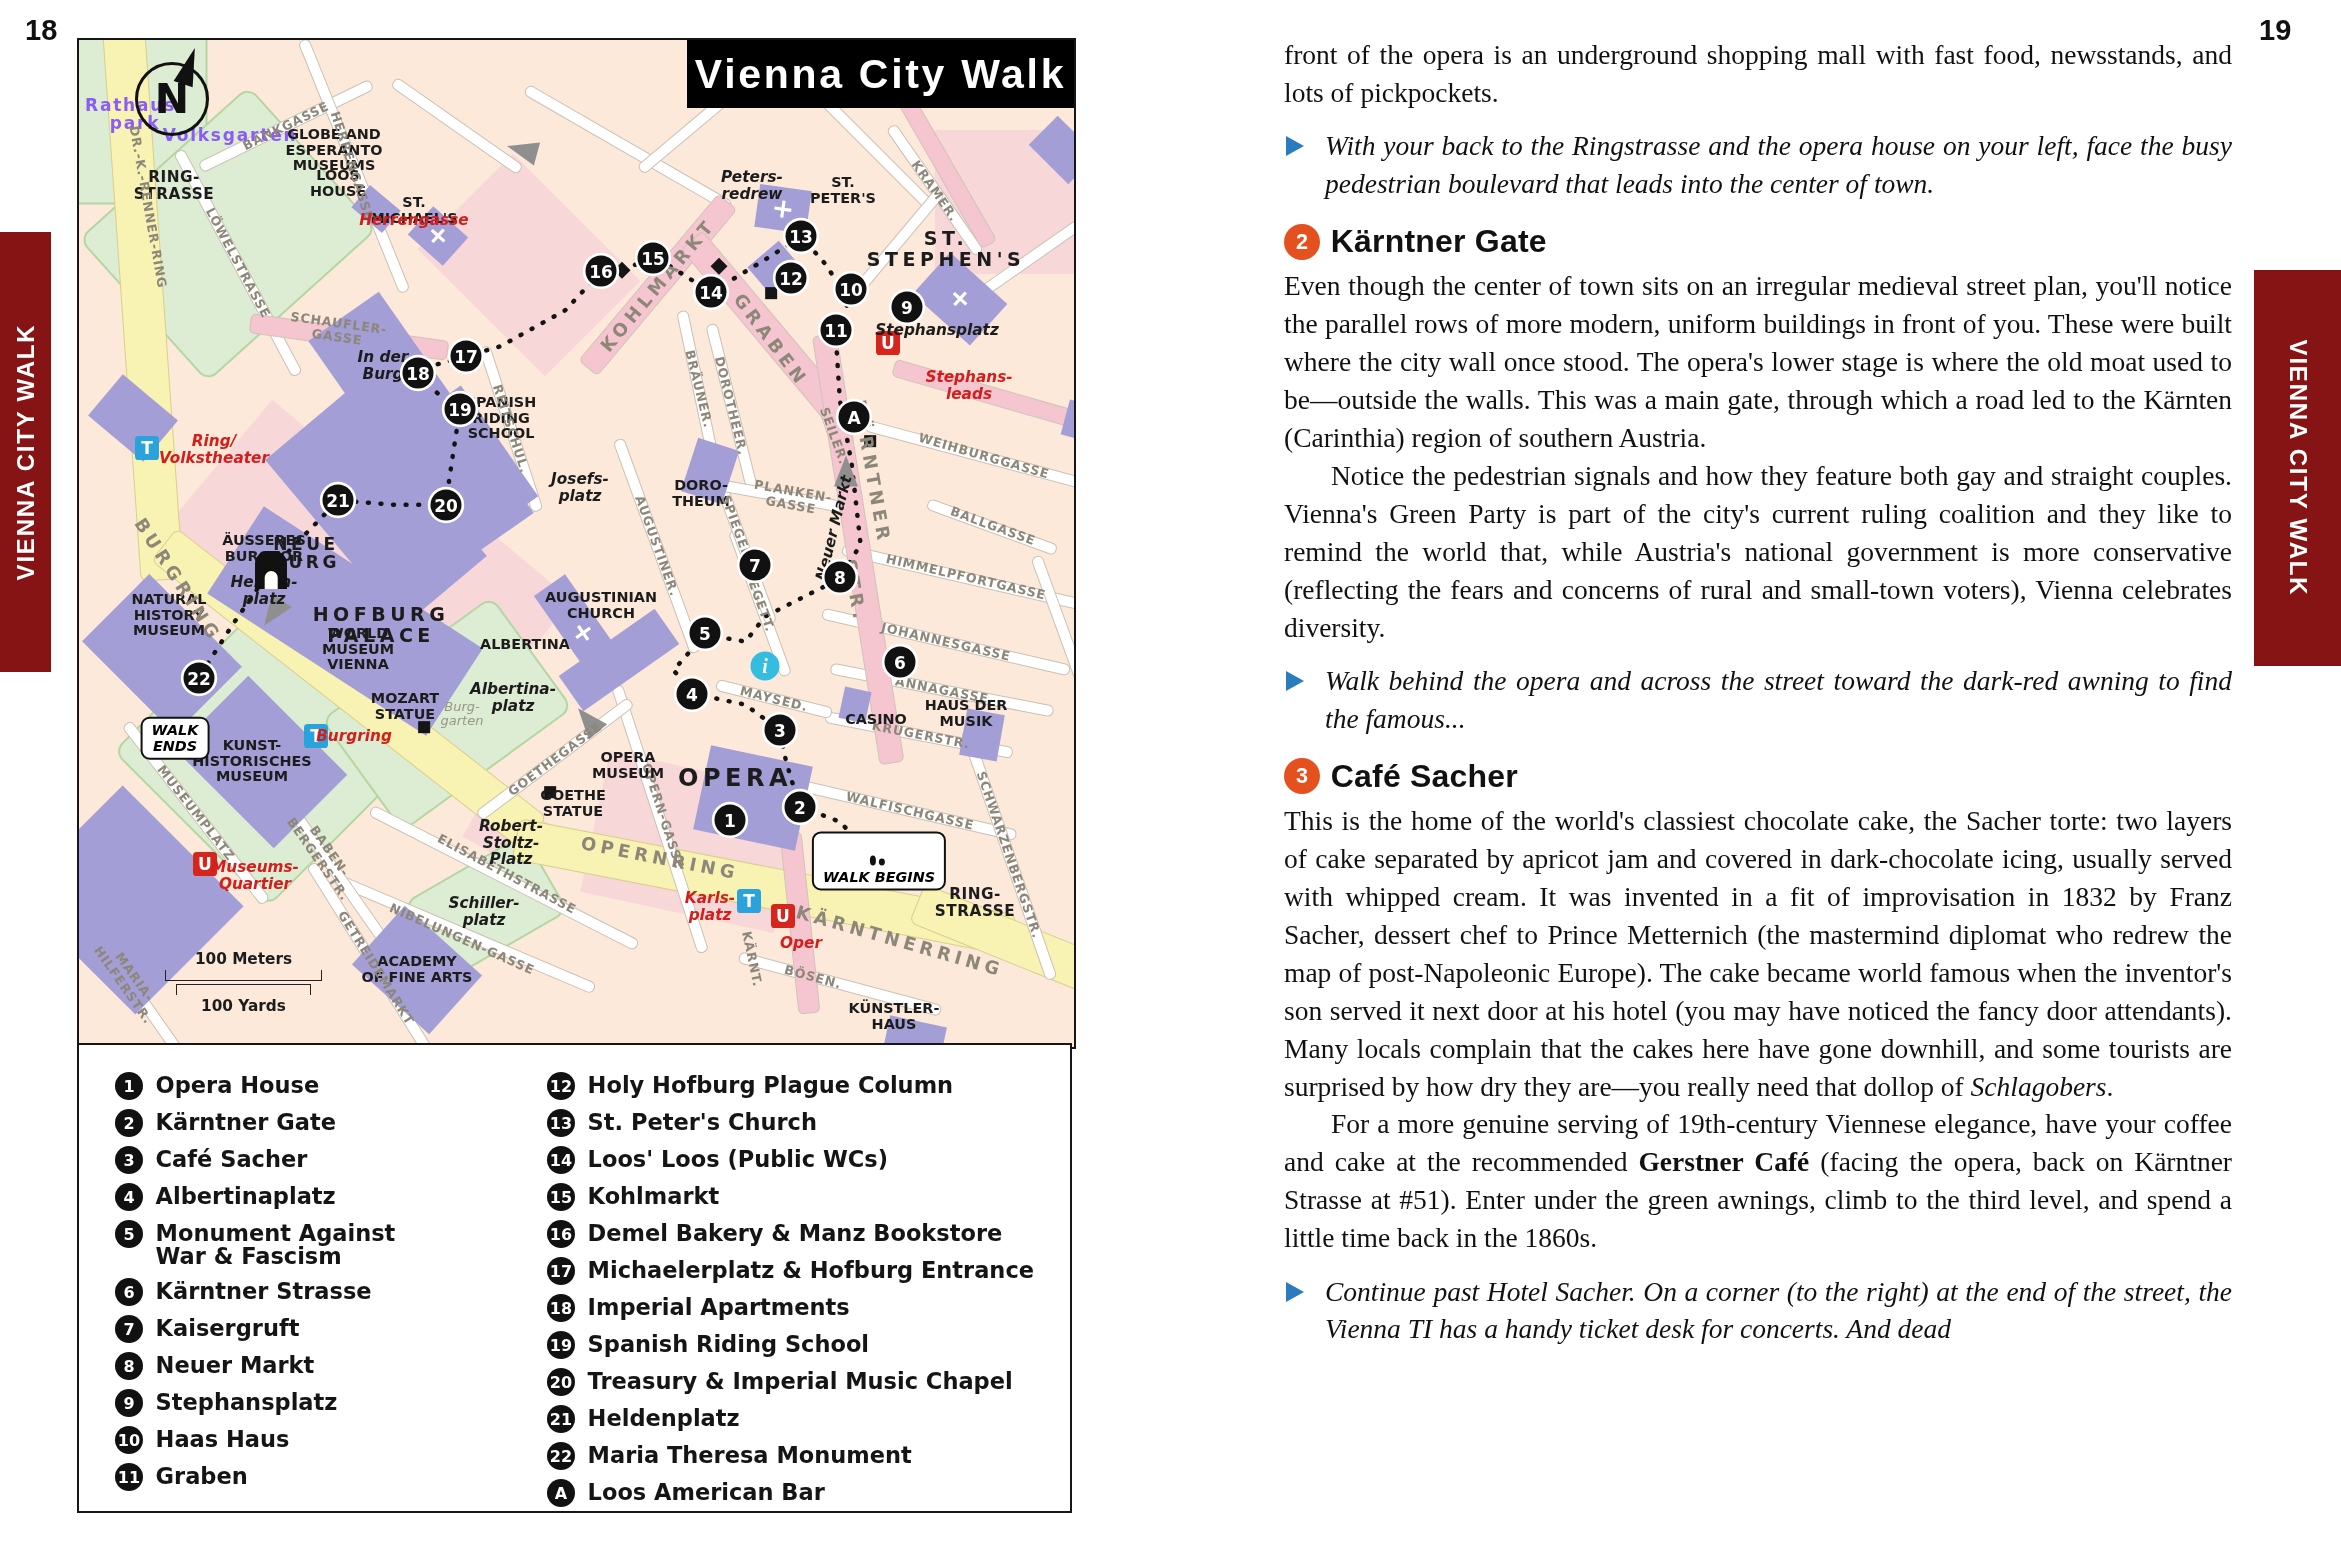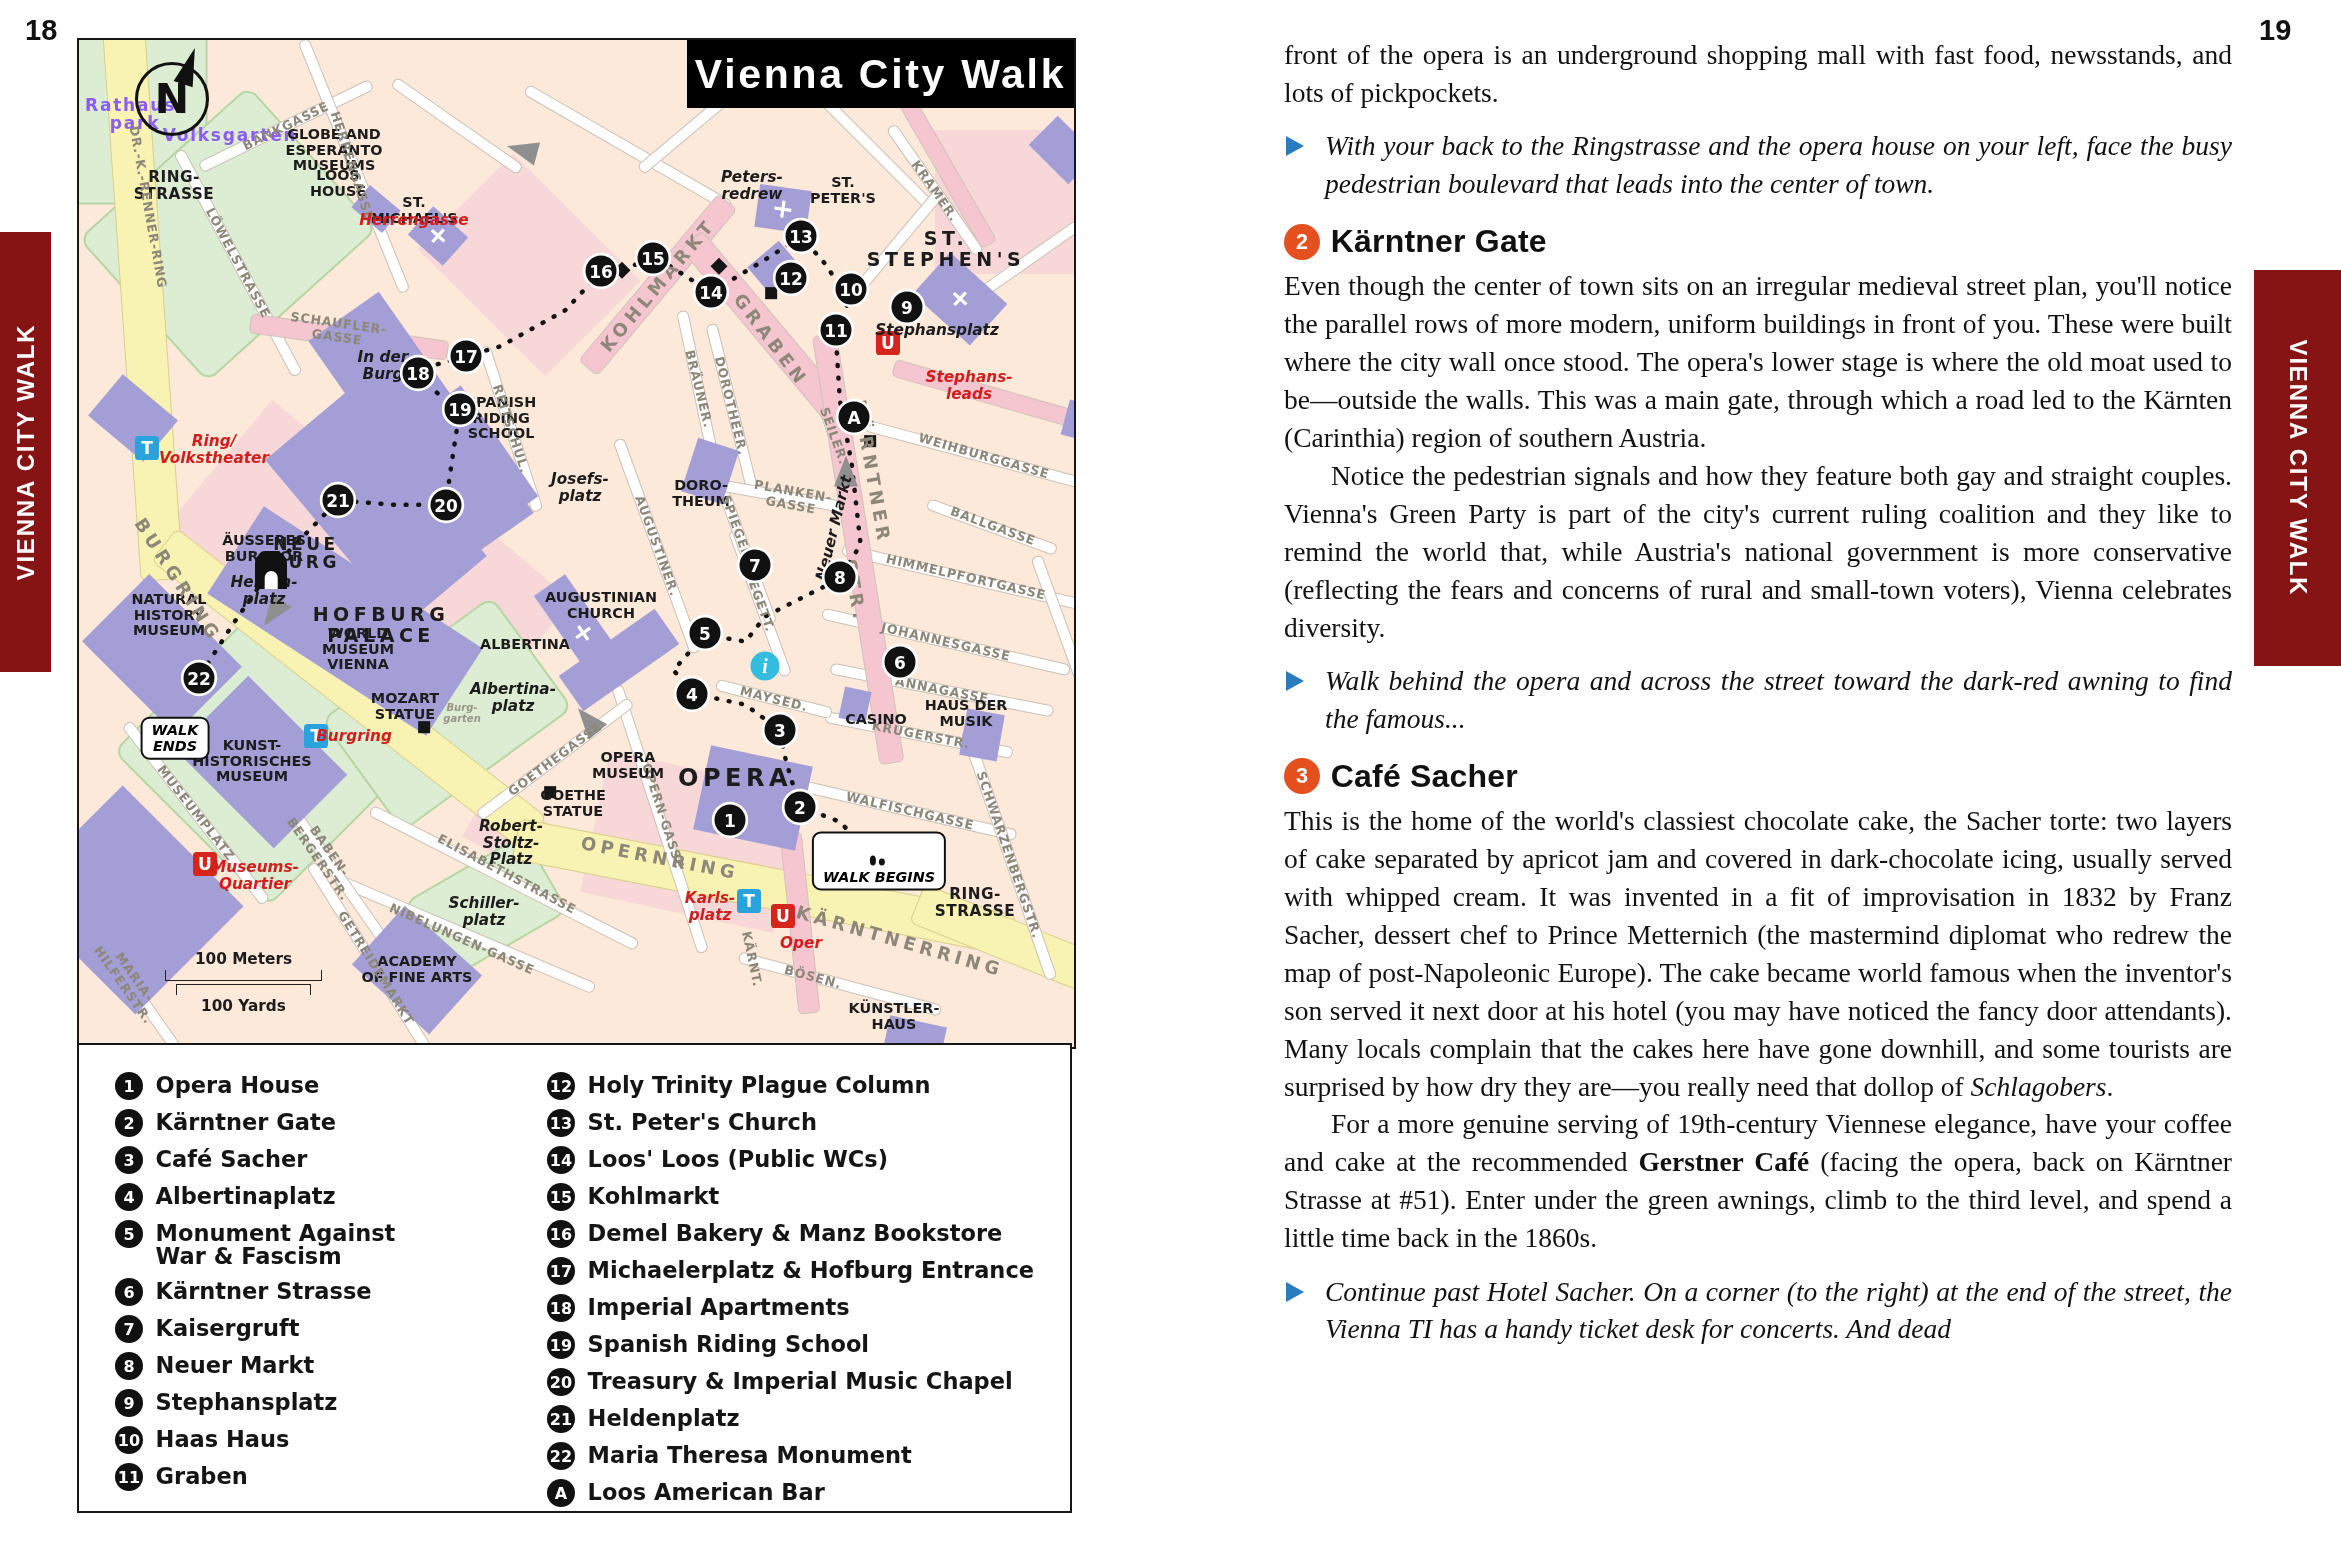--- a/index.html
+++ b/index.html
@@ -33,21 +33,21 @@
   .lab-place{font-size:14.4px;font-weight:600;}
   .lab-place-bold{font-size:15.3px;font-weight:700;letter-spacing:0.5px;}
   .lab-place-big{font-size:17px;font-weight:600;letter-spacing:3.6px;}
   .lab-place-big2{font-size:19px;font-weight:700;letter-spacing:4.5px;}
   .lab-place-huge{font-size:24px;font-weight:700;letter-spacing:4.5px;}
   .lab-street{font-size:12.6px;font-weight:700;color:#8d8779;letter-spacing:0.9px;}
   .lab-street-big{font-size:18px;font-weight:700;color:#8d8779;letter-spacing:4.5px;}
   .lab-platz{font-size:15.3px;font-weight:700;font-style:italic;}
   .lab-red{font-size:15.3px;font-weight:700;font-style:italic;color:#d21e1c;}
   .lab-gray-big{font-size:17px;font-weight:600;color:#8b5cf6;letter-spacing:1.8px;}
-  .lab-gray-it{font-size:10px;font-weight:700;font-style:italic;color:#9a9488;}
+  .lab-gray-it{font-size:13px;font-weight:400;font-style:italic;color:#9a9488;}
   .marker{position:absolute;width:31px;height:31px;background:#111;border-radius:50%;
           box-shadow:0 0 0 2.7px #fff;color:#fff;font:700 17px "DejaVu Sans",sans-serif;
           display:flex;align-items:center;justify-content:center;transform:translate(-50%,-50%);}
   .ticon,.uicon{position:absolute;width:24px;height:24px;border-radius:3.6px;color:#fff;
           font:700 17px "DejaVu Sans",sans-serif;display:flex;align-items:center;justify-content:center;
           transform:translate(-50%,-50%);}
   .ticon{background:#2aa3dc;} .uicon{background:#d6251d;}
   .iicon{position:absolute;width:29px;height:29px;border-radius:50%;background:#35bde0;color:#fff;
           font:700 italic 20px "Liberation Serif",serif;display:flex;align-items:center;justify-content:center;
           transform:translate(-50%,-50%);}
@@ -461,21 +461,21 @@
           <span class="ltext">Haas Haus</span>
         </div>
         <div class="litem">
           <span class="lnum">11</span>
           <span class="ltext">Graben</span>
         </div>
       </div>
     <div class="lcol" id="legcol2">
         <div class="litem">
           <span class="lnum">12</span>
-          <span class="ltext">Holy Trinity Plague Column</span>
+          <span class="ltext">Holy Hofburg Plague Column</span>
         </div>
         <div class="litem">
           <span class="lnum">13</span>
           <span class="ltext">St. Peter's Church</span>
         </div>
         <div class="litem">
           <span class="lnum">14</span>
           <span class="ltext">Loos' Loos (Public WCs)</span>
         </div>
         <div class="litem">

